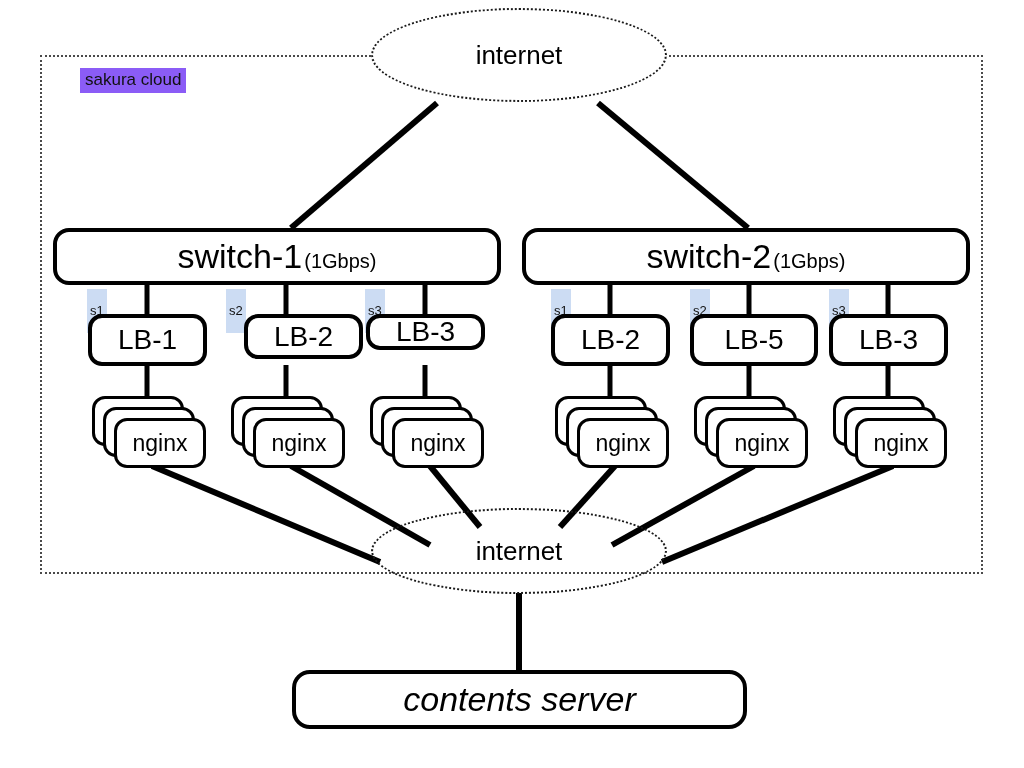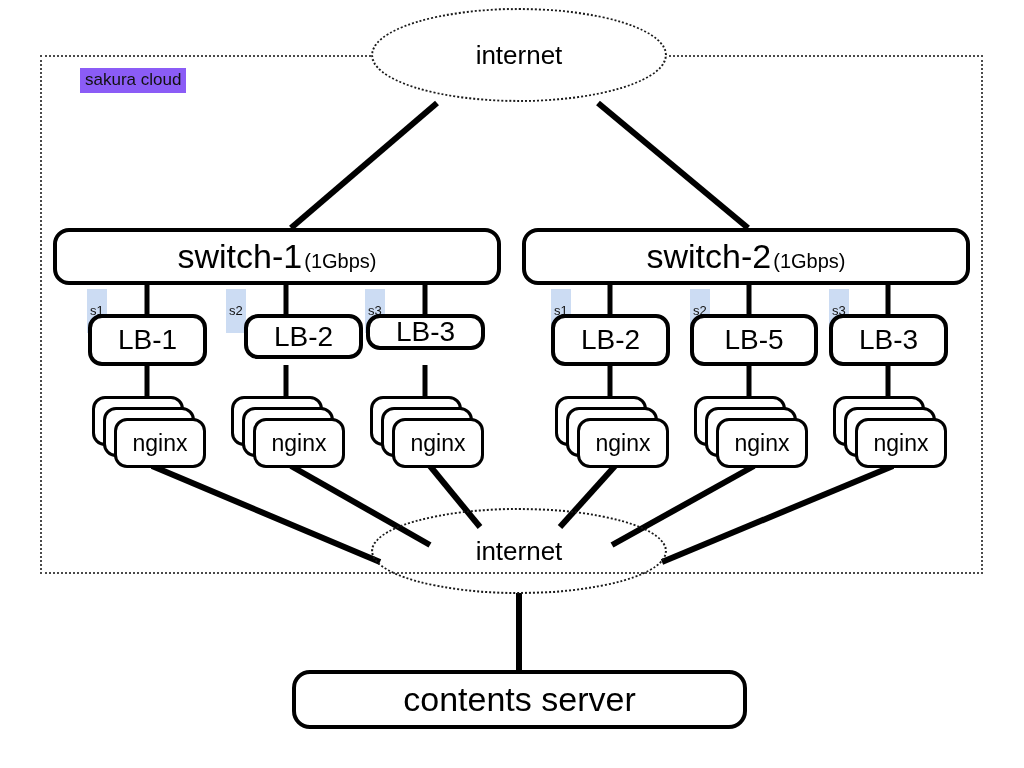--- a/index.html
+++ b/index.html
@@ -229,15 +229,15 @@
   </div>
 
   <div class="stack" style="left:833px; top:396px; width:114px; height:72px;">
     <div class="layer back2" style="left:0px; top:0px; width:92px; height:50px;"></div>
     <div class="layer back1" style="left:11px; top:11px; width:92px; height:50px;"></div>
     <div class="layer front" style="left:22px; top:22px; width:92px; height:50px;">nginx</div>
   </div>
 
   <div class="internet bottom" style="left:371px; top:508px; width:296px; height:86px;">internet</div>
 
-  <div class="node cs-box" style="left:292px; top:670px; width:455px; height:59px;">contents server</div>
+  <div class="node cs-box" style="left:292px; top:670px; width:455px; height:59px;font-style:italic;">contents server</div>
 
 </div>
 
 </body></html>

